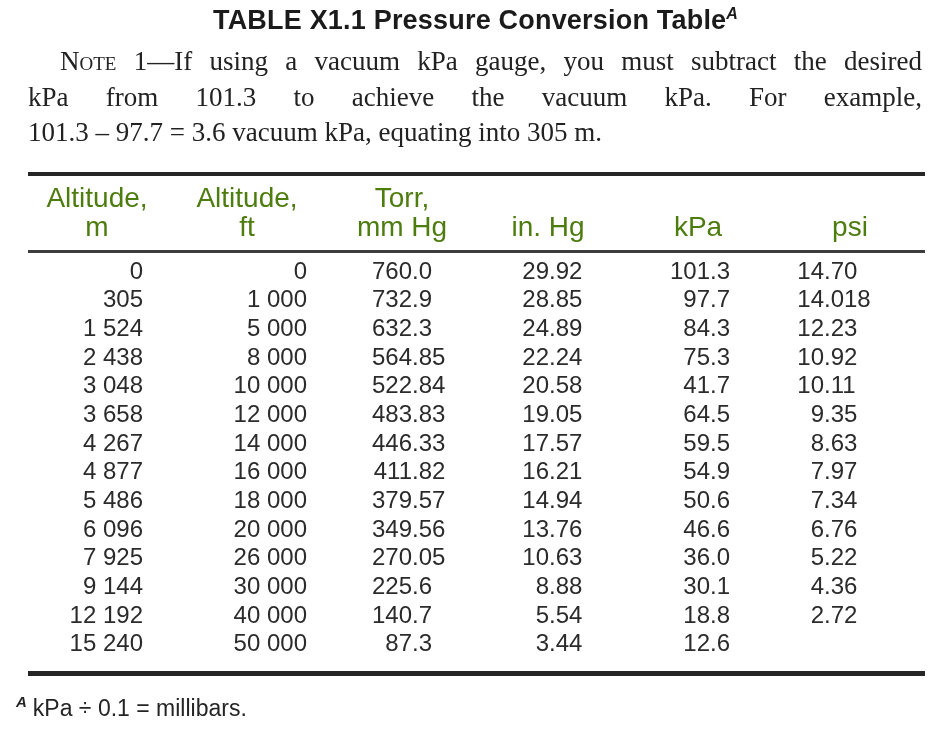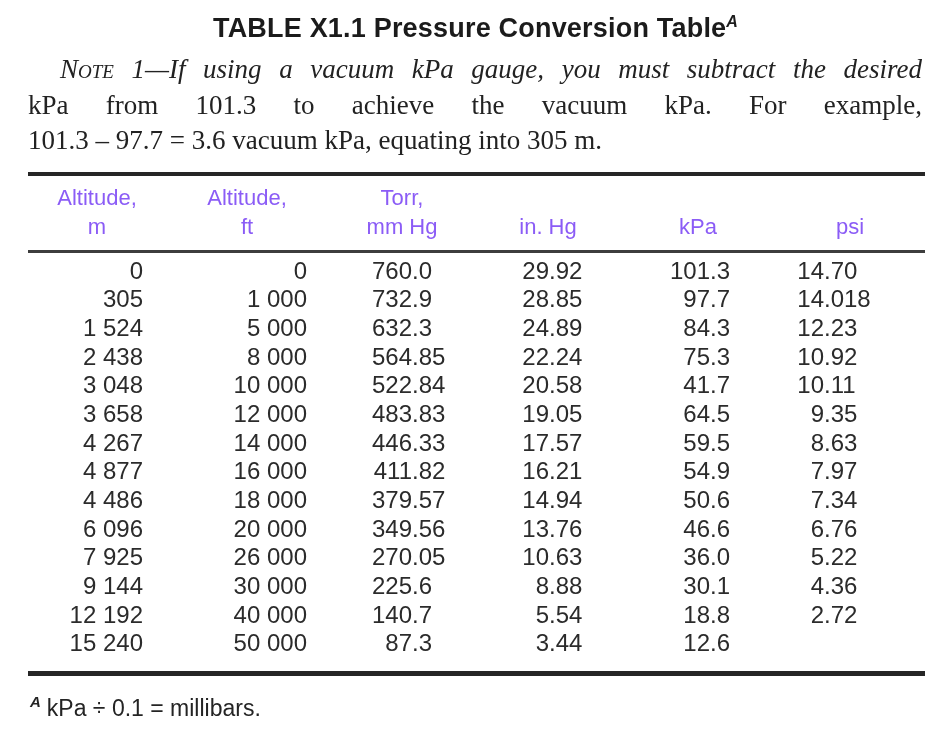--- a/index.html
+++ b/index.html
@@ -2,58 +2,58 @@
 <html><head>
 <meta charset="utf-8">
 <style>
   html,body { margin:0; padding:0; background:#ffffff; }
   .page {
     position:relative; width:951px; height:750px; background:#ffffff;
     font-family:"Liberation Sans", sans-serif; color:#1f1f1f; overflow:hidden;
   }
   
   .title {
-    margin:0; padding-top:13px; text-align:center;
+    margin:0; padding-top:5px; text-align:center;
     font-size:27px; font-weight:bold; letter-spacing:0.2px; color:#1b1b1b;
   }
   .title sup { font-size:16px; font-style:italic; font-weight:600; }
   
   .note {
     font-family:"Liberation Serif", serif; font-size:27px; color:#222;
     margin:8px 29px 0 28px; width:894px;
   }
   .note-line { line-height:35.5px; }
   .note-line.jl { text-align:justify; text-align-last:justify; }
-  .note-line.ind { text-indent:32px;font-style:italic; }
+  .note-line.ind { text-indent:32px; }
   .sc { font-variant:small-caps; }
   
   .table-wrap { position:absolute; left:28px; top:172px; width:897px; }
   .rule { background:#262626; }
   .rule.top { height:4px; }
   .rule.mid { height:2.5px; background:#3d3d3d; }
   .rule.bottom { height:5px; }
   .thead { position:relative; padding:7px 0 9px; }
   .hrow { position:relative; height:29px; line-height:29px; }
   .hc {
     position:absolute; transform:translateX(-50%);
-    font-size:22px; color:#8b5cf6; white-space:nowrap;
+    font-size:28px; color:#4d7c0f; white-space:nowrap;
   }
   .h1{left:69px} .h2{left:219px} .h3{left:374px}
   .h4{left:520px} .h5{left:670px} .h6{left:822px}
   .tbody { padding:4px 0 13px; }
   .trow { position:relative; height:28.7px; line-height:28.7px; }
   .cell {
     position:absolute; top:0; white-space:nowrap;
     font-size:24px; color:#2b2b2b;
   }
   .cell .i { display:inline-block; width:100px; text-align:right; }
   .c1{left:15px} .c2{left:179px} .c3{left:284px}
   .c4{left:421px} .c5{left:582px} .c6{left:696px}
   
-  .footnote { position:absolute; left:30px; top:693px; font-size:23px; color:#242424; }
+  .footnote { position:absolute; left:16px; top:693px; font-size:23px; color:#242424; }
   .footnote sup { font-style:italic; font-size:15px; font-weight:600; margin-right:6px; }
 </style>
 </head>
 <body>
 
 <div class="page">
 
   <h1 class="title"><span>TABLE X1.1 Pressure Conversion Table</span><sup>A</sup></h1>
 
   <div class="note">
@@ -142,21 +142,21 @@
         </div>
         <div class="trow">
           <span class="cell c1"><span class="i">4 877</span><span class="f"></span></span>
           <span class="cell c2"><span class="i">16 000</span><span class="f"></span></span>
           <span class="cell c3"><span class="i">411</span><span class="f">.82</span></span>
           <span class="cell c4"><span class="i">16</span><span class="f">.21</span></span>
           <span class="cell c5"><span class="i">54</span><span class="f">.9</span></span>
           <span class="cell c6"><span class="i">7</span><span class="f">.97</span></span>
         </div>
         <div class="trow">
-          <span class="cell c1"><span class="i">4 486</span><span class="f"></span></span>
+          <span class="cell c1"><span class="i">5 486</span><span class="f"></span></span>
           <span class="cell c2"><span class="i">18 000</span><span class="f"></span></span>
           <span class="cell c3"><span class="i">379</span><span class="f">.57</span></span>
           <span class="cell c4"><span class="i">14</span><span class="f">.94</span></span>
           <span class="cell c5"><span class="i">50</span><span class="f">.6</span></span>
           <span class="cell c6"><span class="i">7</span><span class="f">.34</span></span>
         </div>
         <div class="trow">
           <span class="cell c1"><span class="i">6 096</span><span class="f"></span></span>
           <span class="cell c2"><span class="i">20 000</span><span class="f"></span></span>
           <span class="cell c3"><span class="i">349</span><span class="f">.56</span></span>

